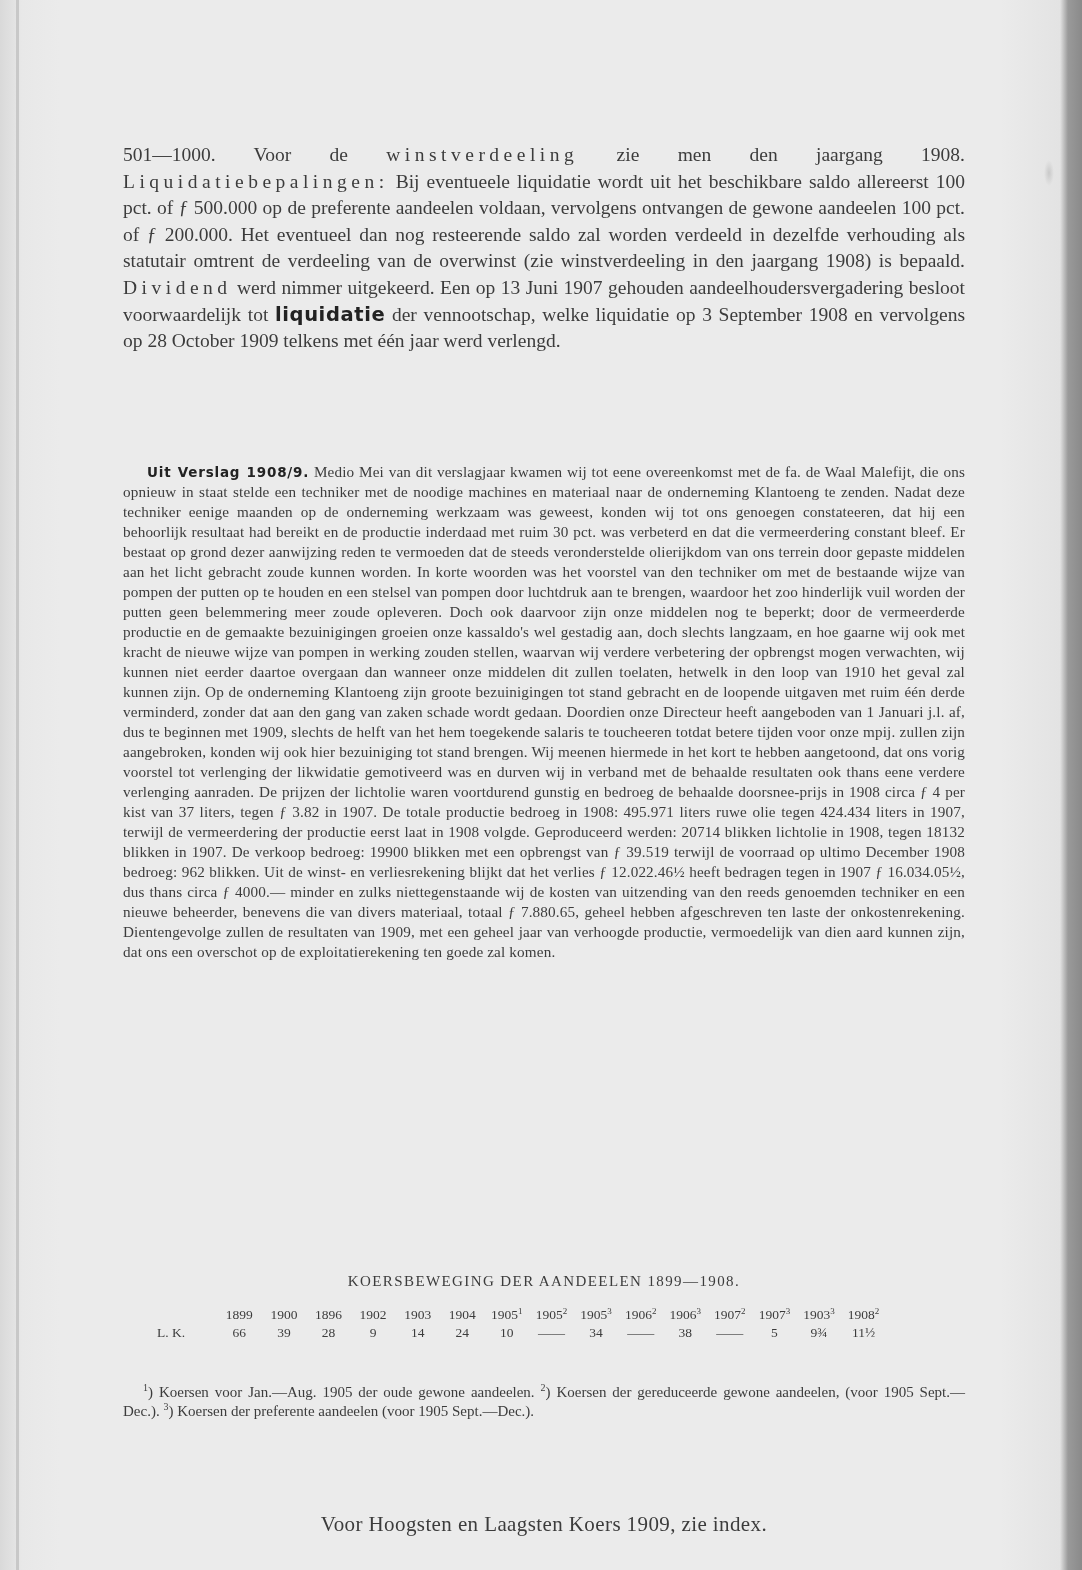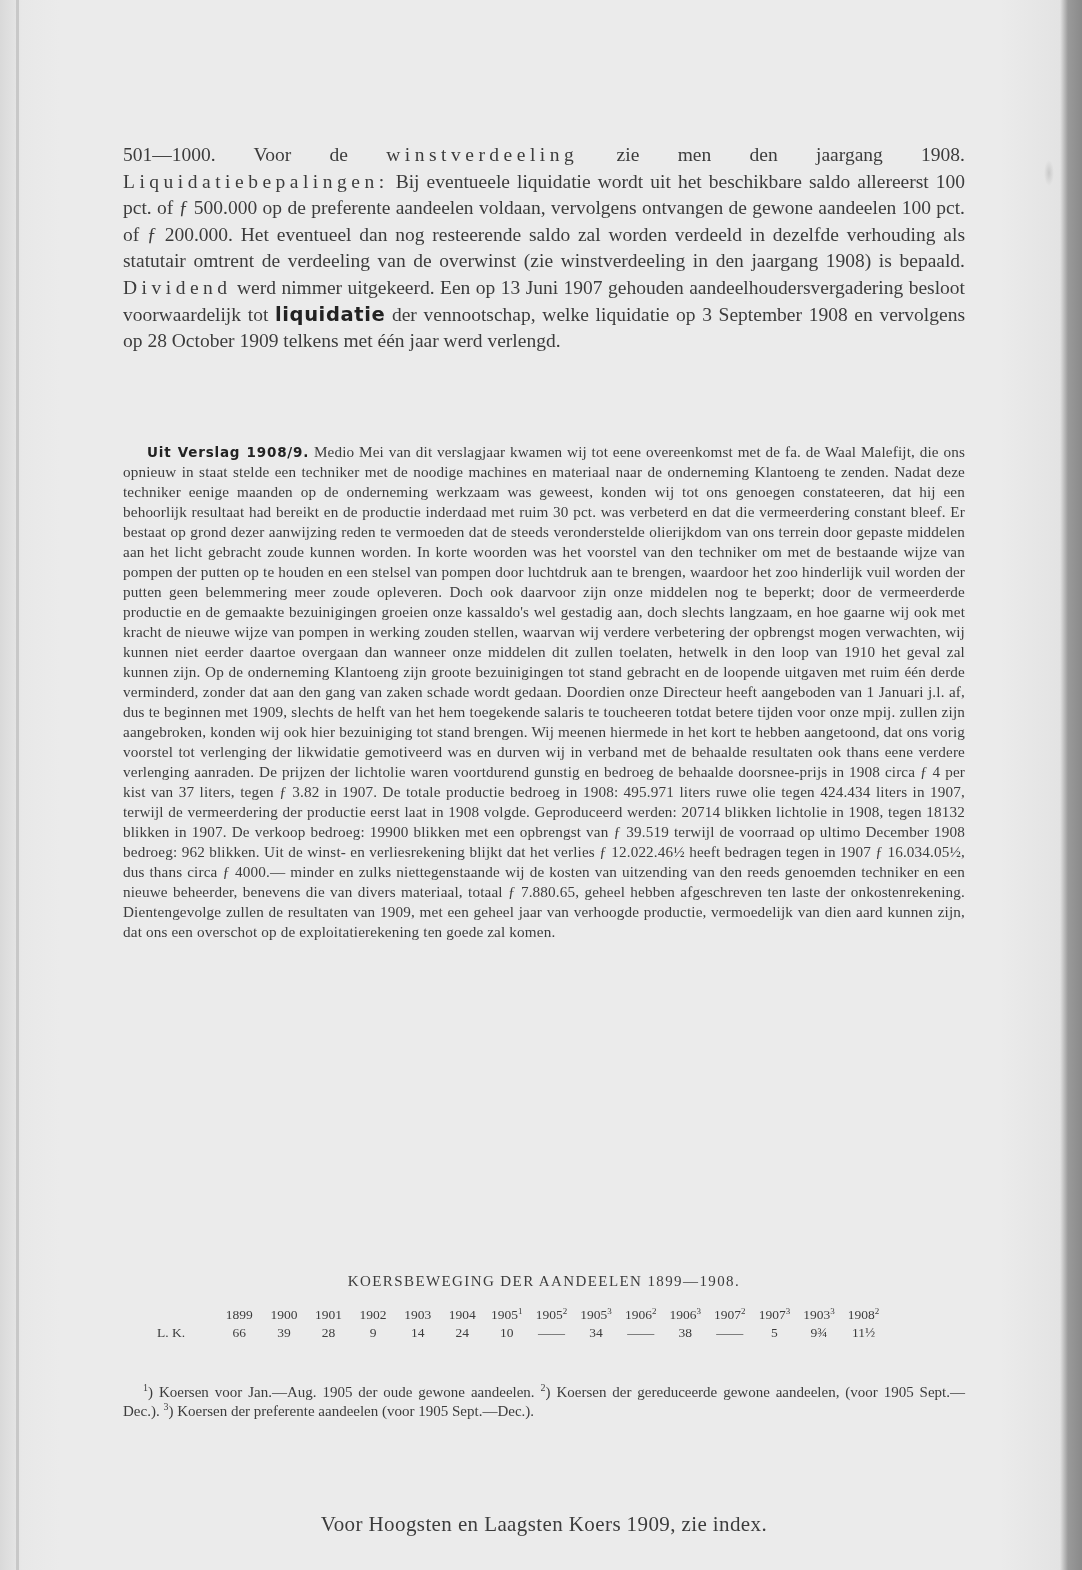--- a/index.html
+++ b/index.html
@@ -58,21 +58,21 @@
     .spaced {
       letter-spacing: 4.5px;
     }
     .bold-sans {
       font-family: "DejaVu Sans", "Liberation Sans", sans-serif;
       font-weight: bold;
       letter-spacing: 0.6px;
       color: #222;
     }
     .report {
-      top: 442px;
+      top: 462px;
       font-size: 15.2px;
       line-height: 20.0px;
       letter-spacing: 0.15px;
     }
     .report .lead {
       font-family: "DejaVu Sans", "Liberation Sans", sans-serif;
       font-weight: bold;
       font-size: 13.5px;
       letter-spacing: 0.8px;
       color: #222;
@@ -164,21 +164,21 @@
   </div>
 
   <div class="table-title">KOERSBEWEGING DER AANDEELEN 1899—1908.</div>
 
   <table class="koers">
     <thead>
       <tr>
         <th class="rowhead-blank"></th>
         <th class="yc"><span>1899</span></th>
         <th class="yc"><span>1900</span></th>
-        <th class="yc"><span>1901</span></th>
+        <th class="yc"><span>1896</span></th>
         <th class="yc"><span>1902</span></th>
         <th class="yc"><span>1903</span></th>
         <th class="yc"><span>1904</span></th>
         <th class="yc"><span>1905</span><sup>1</sup></th>
         <th class="yc"><span>1905</span><sup>2</sup></th>
         <th class="yc"><span>1905</span><sup>3</sup></th>
         <th class="yc"><span>1906</span><sup>2</sup></th>
         <th class="yc"><span>1906</span><sup>3</sup></th>
         <th class="yc"><span>1907</span><sup>2</sup></th>
         <th class="yc"><span>1907</span><sup>3</sup></th>

